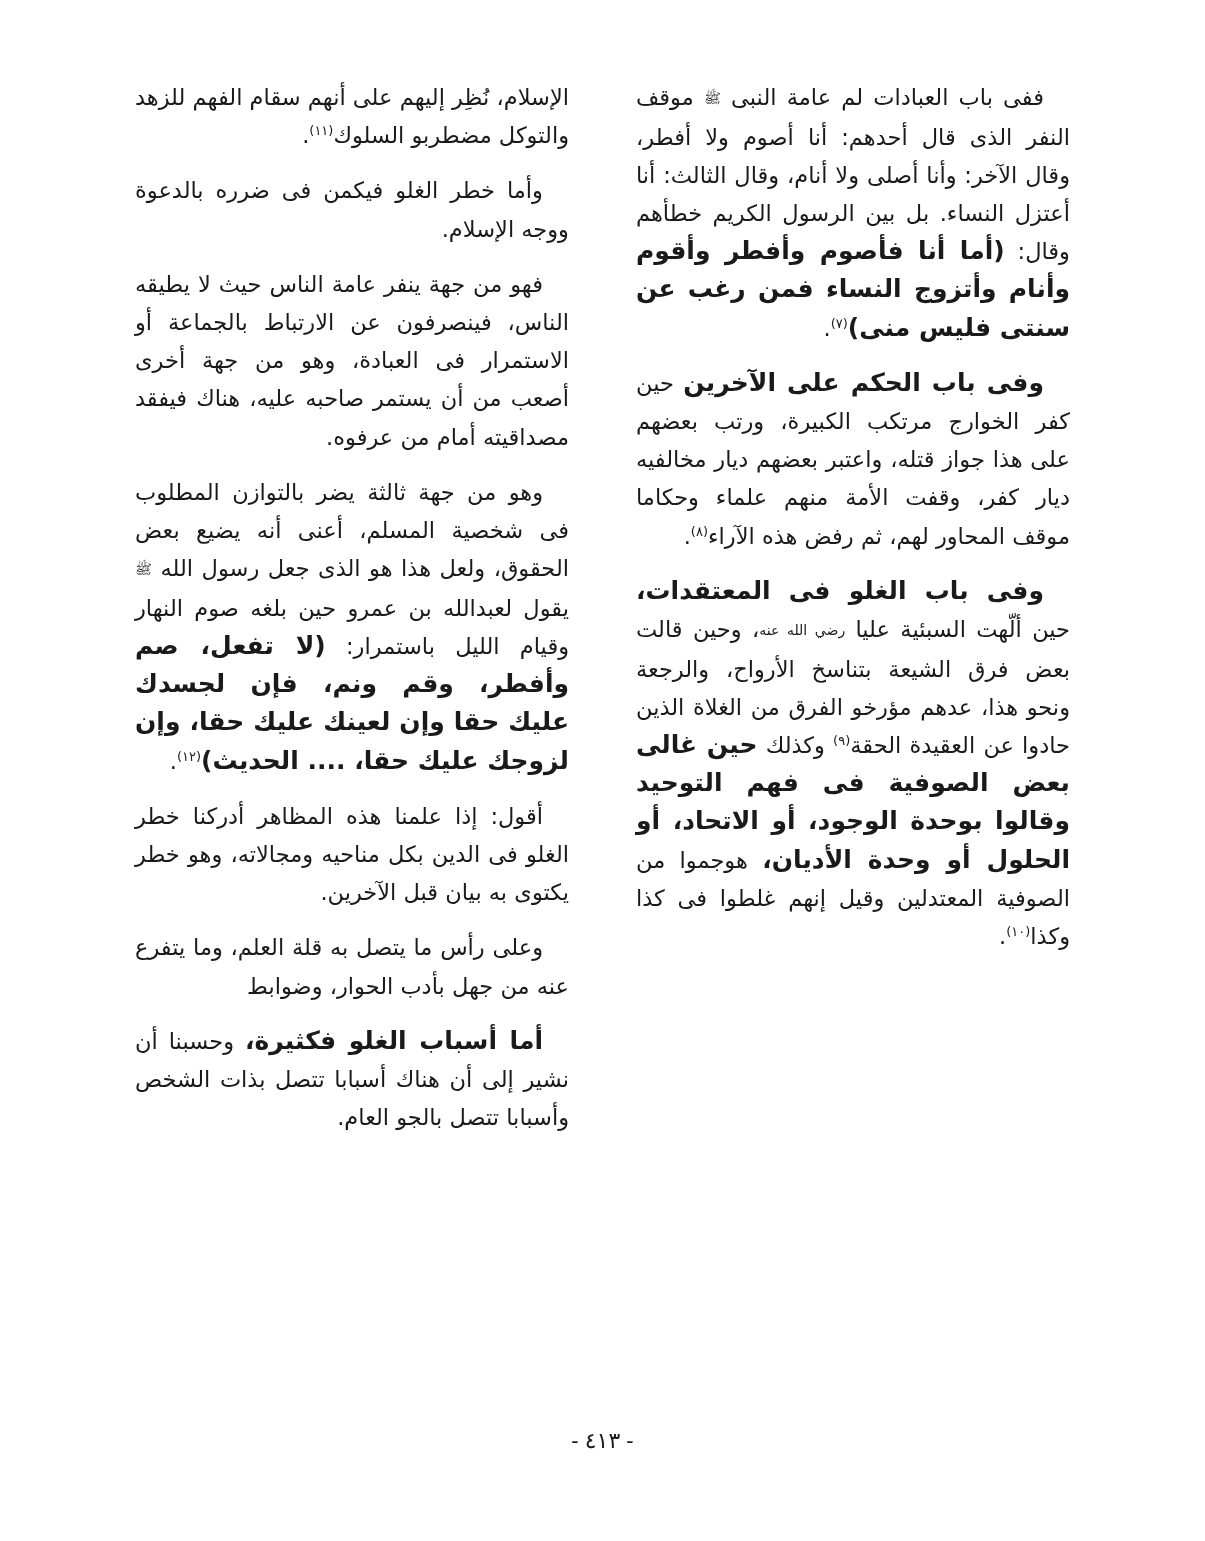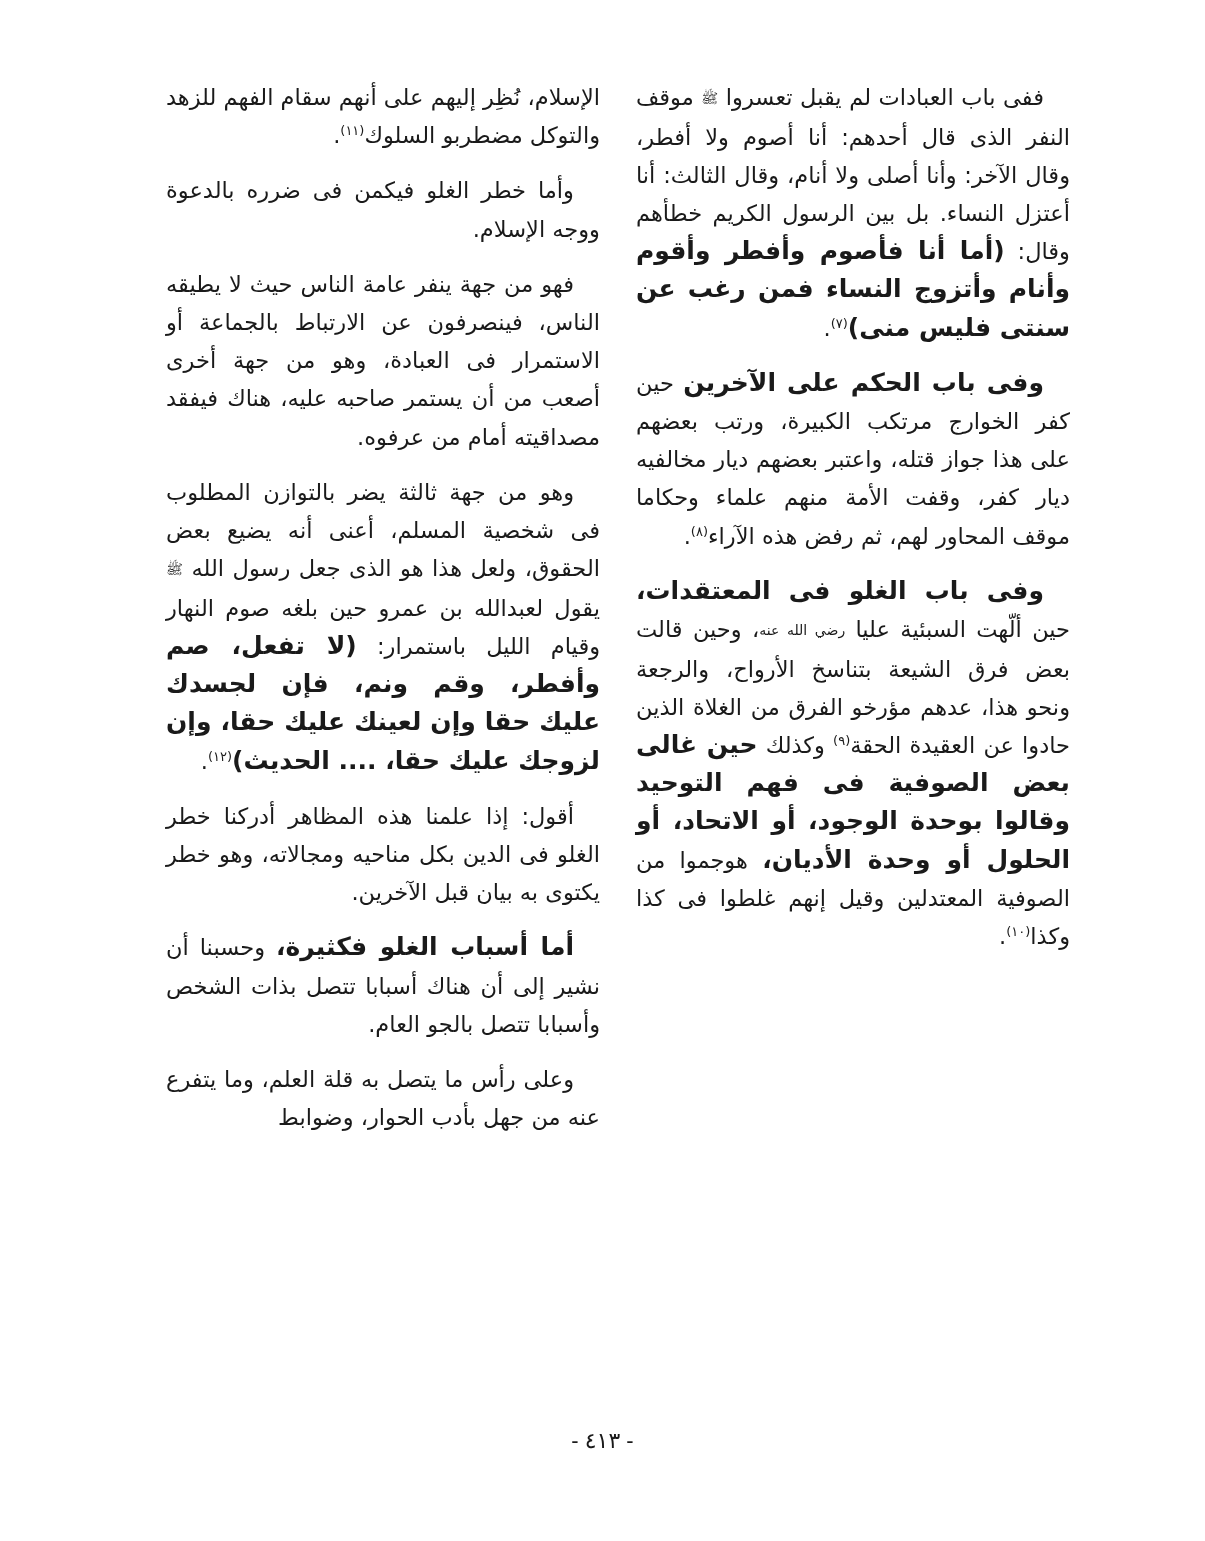--- a/index.html
+++ b/index.html
@@ -1,41 +1,41 @@
 <!DOCTYPE html>
 <html><head>
   <meta charset="utf-8">
   <style>
     html, body { margin:0; padding:0; background:#ffffff; }
     body { width:1205px; height:1541px; position:relative; overflow:hidden;
            font-family:"DejaVu Sans", sans-serif; color:#1a1a1a; }
     .col { position:absolute; top:78px; direction:rtl; text-align:justify;
            font-size:22.5px; line-height:38.2px; }
     .col-right { left:636px; width:434px; }
-    .col-left { left:166px; width:434px; }
+    .col-left { left:135px; width:434px; }
     .para { margin:0 0 17px 0; text-indent:0; }
     .para.indent { text-indent:26px; }
     .b { font-weight:bold; font-size:25px; }
     sup { font-size:13px; line-height:0; vertical-align:super; }
     .honor { font-size:14px; vertical-align:middle; }
     .page-num { position:absolute; top:1428px; left:0; width:1205px; text-align:center;
                 font-family:Liberation Sans, sans-serif; font-size:22px; direction:rtl; }
   </style>
 </head>
 <body>
 
 <div class="col col-right">
-  <p class="para indent"><span>ففى باب العبادات لم يقبل تعسروا </span><span class="honor">ﷺ</span><span> موقف النفر الذى قال أحدهم: أنا أصوم ولا أفطر، وقال الآخر: وأنا أصلى ولا أنام، وقال الثالث: أنا أعتزل النساء. بل بين الرسول الكريم خطأهم وقال: </span><span class="b">(أما أنا فأصوم وأفطر وأقوم وأنام وأتزوج النساء فمن رغب عن سنتى فليس منى)</span><sup>(٧)</sup><span>.</span></p>
+  <p class="para indent"><span>ففى باب العبادات لم عامة النبى </span><span class="honor">ﷺ</span><span> موقف النفر الذى قال أحدهم: أنا أصوم ولا أفطر، وقال الآخر: وأنا أصلى ولا أنام، وقال الثالث: أنا أعتزل النساء. بل بين الرسول الكريم خطأهم وقال: </span><span class="b">(أما أنا فأصوم وأفطر وأقوم وأنام وأتزوج النساء فمن رغب عن سنتى فليس منى)</span><sup>(٧)</sup><span>.</span></p>
   <p class="para indent"><span class="b">وفى باب الحكم على الآخرين</span><span> حين كفر الخوارج مرتكب الكبيرة، ورتب بعضهم على هذا جواز قتله، واعتبر بعضهم ديار مخالفيه ديار كفر، وقفت الأمة منهم علماء وحكاما موقف المحاور لهم، ثم رفض هذه الآراء</span><sup>(٨)</sup><span>.</span></p>
   <p class="para indent"><span class="b">وفى باب الغلو فى المعتقدات،</span><span> حين ألّهت السبئية عليا </span><span class="honor">رضي الله عنه</span><span>، وحين قالت بعض فرق الشيعة بتناسخ الأرواح، والرجعة ونحو هذا، عدهم مؤرخو الفرق من الغلاة الذين حادوا عن العقيدة الحقة</span><sup>(٩)</sup><span> وكذلك </span><span class="b">حين غالى بعض الصوفية فى فهم التوحيد وقالوا بوحدة الوجود، أو الاتحاد، أو الحلول أو وحدة الأديان،</span><span> هوجموا من الصوفية المعتدلين وقيل إنهم غلطوا فى كذا وكذا</span><sup>(١٠)</sup><span>.</span></p>
 </div>
 
 <div class="col col-left">
   <p class="para"><span>الإسلام، نُظِر إليهم على أنهم سقام الفهم للزهد والتوكل مضطربو السلوك</span><sup>(١١)</sup><span>.</span></p>
   <p class="para indent">وأما خطر الغلو فيكمن فى ضرره بالدعوة ووجه الإسلام.</p>
   <p class="para indent">فهو من جهة ينفر عامة الناس حيث لا يطيقه الناس، فينصرفون عن الارتباط بالجماعة أو الاستمرار فى العبادة، وهو من جهة أخرى أصعب من أن يستمر صاحبه عليه، هناك فيفقد مصداقيته أمام من عرفوه.</p>
   <p class="para indent"><span>وهو من جهة ثالثة يضر بالتوازن المطلوب فى شخصية المسلم، أعنى أنه يضيع بعض الحقوق، ولعل هذا هو الذى جعل رسول الله </span><span class="honor">ﷺ</span><span> يقول لعبدالله بن عمرو حين بلغه صوم النهار وقيام الليل باستمرار: </span><span class="b">(لا تفعل، صم وأفطر، وقم ونم، فإن لجسدك عليك حقا وإن لعينك عليك حقا، وإن لزوجك عليك حقا، .... الحديث)</span><sup>(١٢)</sup><span>.</span></p>
   <p class="para indent">أقول: إذا علمنا هذه المظاهر أدركنا خطر الغلو فى الدين بكل مناحيه ومجالاته، وهو خطر يكتوى به بيان قبل الآخرين.</p>
+  <p class="para indent">وعلى رأس ما يتصل به قلة العلم، وما يتفرع عنه من جهل بأدب الحوار، وضوابط</p>
   <p class="para indent"><span class="b">أما أسباب الغلو فكثيرة،</span><span> وحسبنا أن نشير إلى أن هناك أسبابا تتصل بذات الشخص وأسبابا تتصل بالجو العام.</span></p>
-  <p class="para indent">وعلى رأس ما يتصل به قلة العلم، وما يتفرع عنه من جهل بأدب الحوار، وضوابط</p>
 </div>
 
 <div class="page-num">- ٤١٣ -</div>
 
 </body></html>

